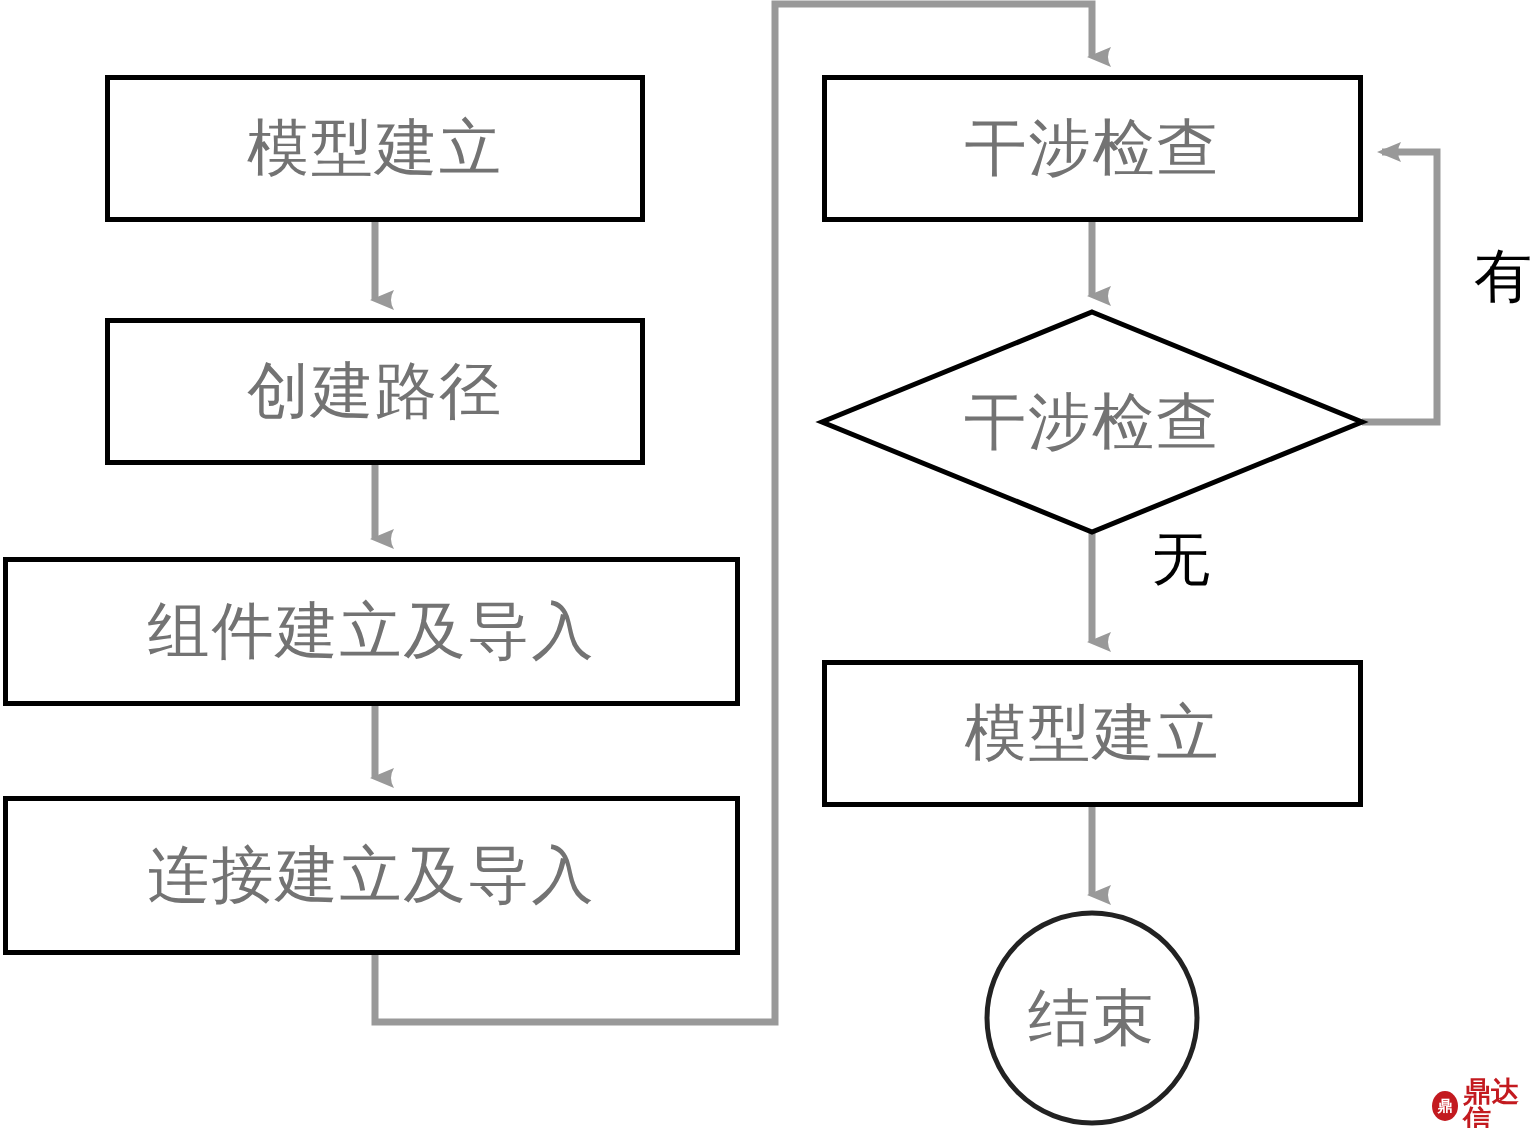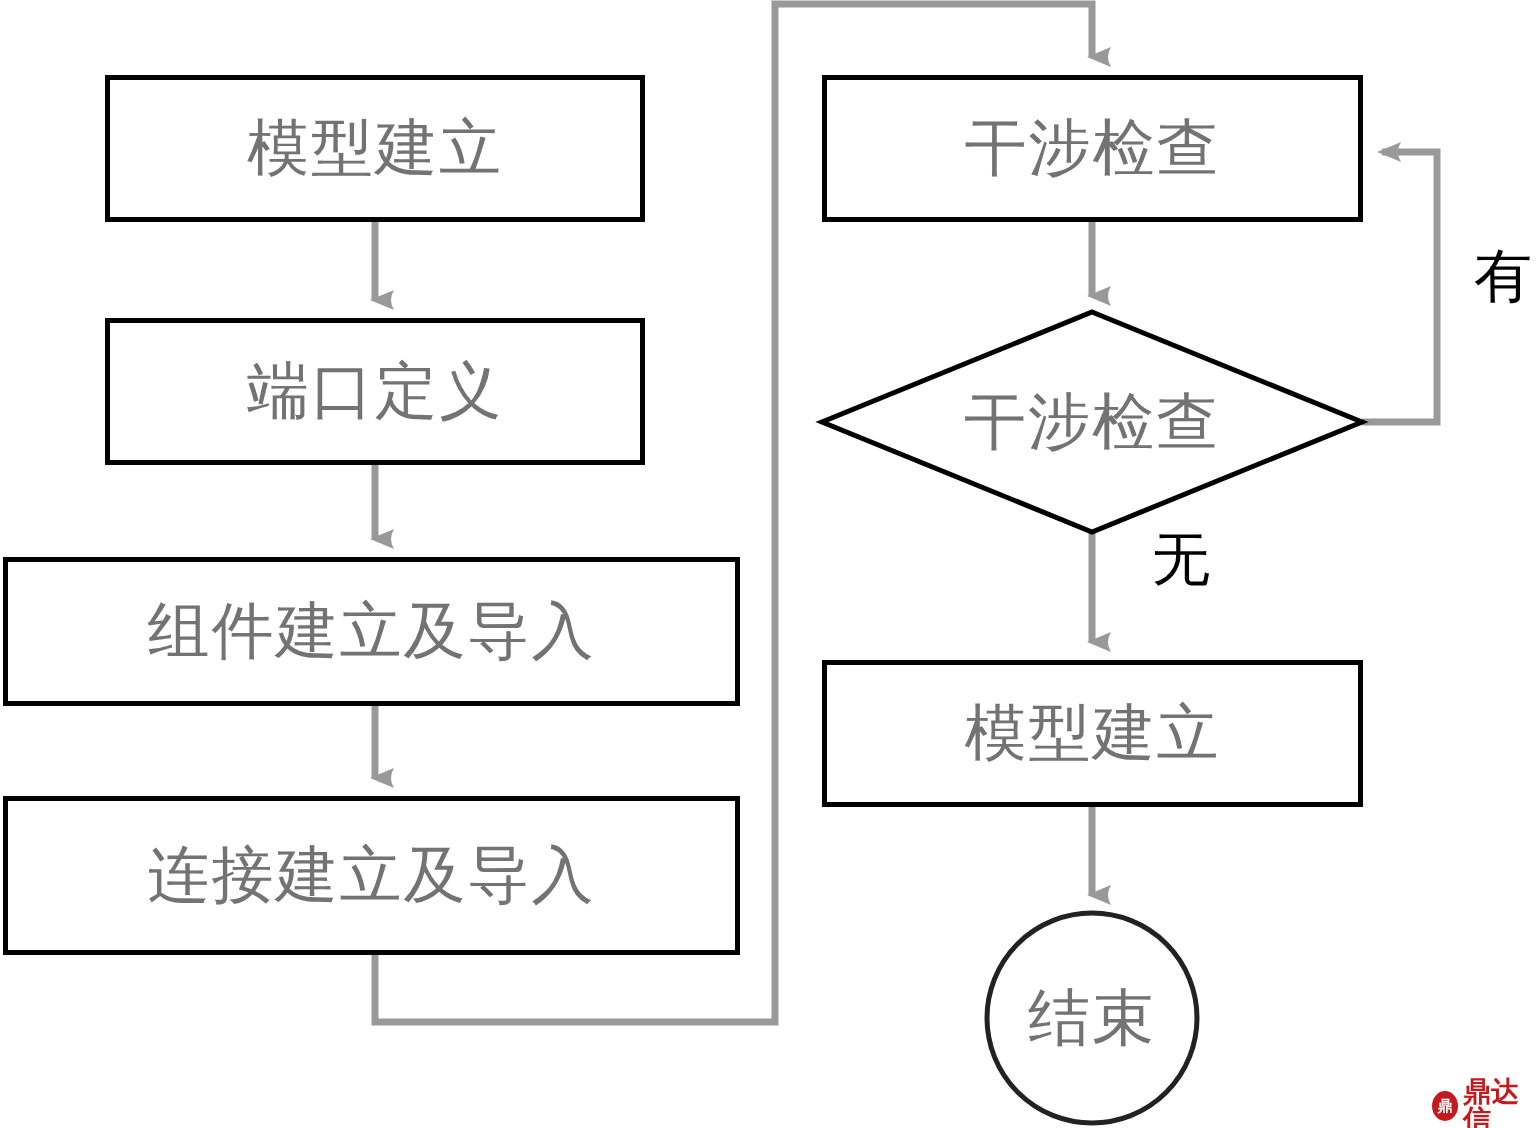--- a/index.html
+++ b/index.html
@@ -138,21 +138,21 @@
 
     <polygon points="1092,312 1362,422 1092,532 822,422" fill="#ffffff" stroke="#000000" stroke-width="5"></polygon>
 
     <rect x="824.5" y="662.5" width="536" height="142" fill="#ffffff" stroke="#000000" stroke-width="5"></rect>
 
     <circle cx="1092" cy="1018" r="105" fill="#ffffff" stroke="#222222" stroke-width="5"></circle>
   </svg>
 
   <div class="node-label" style="left:105px; top:75px; width:540px; height:147px;">模型建立</div>
 
-  <div class="node-label" style="left:105px; top:318px; width:540px; height:147px;">端口定义</div>
+  <div class="node-label" style="left:105px; top:318px; width:540px; height:147px;">创建路径</div>
 
   <div class="node-label" style="left:3px; top:796px; width:737px; height:159px;">连接建立及导入</div>
 
   <div class="node-label" style="left:3px; top:557px; width:737px; height:149px;">组件建立及导入</div>
 
   <div class="node-label" style="left:822px; top:75px; width:541px; height:147px;">干涉检查</div>
 
   <div class="node-label" style="left:822px; top:352px; width:540px; height:140px;">干涉检查</div>
 
   <div class="node-label" style="left:822px; top:660px; width:541px; height:147px;">模型建立</div>

